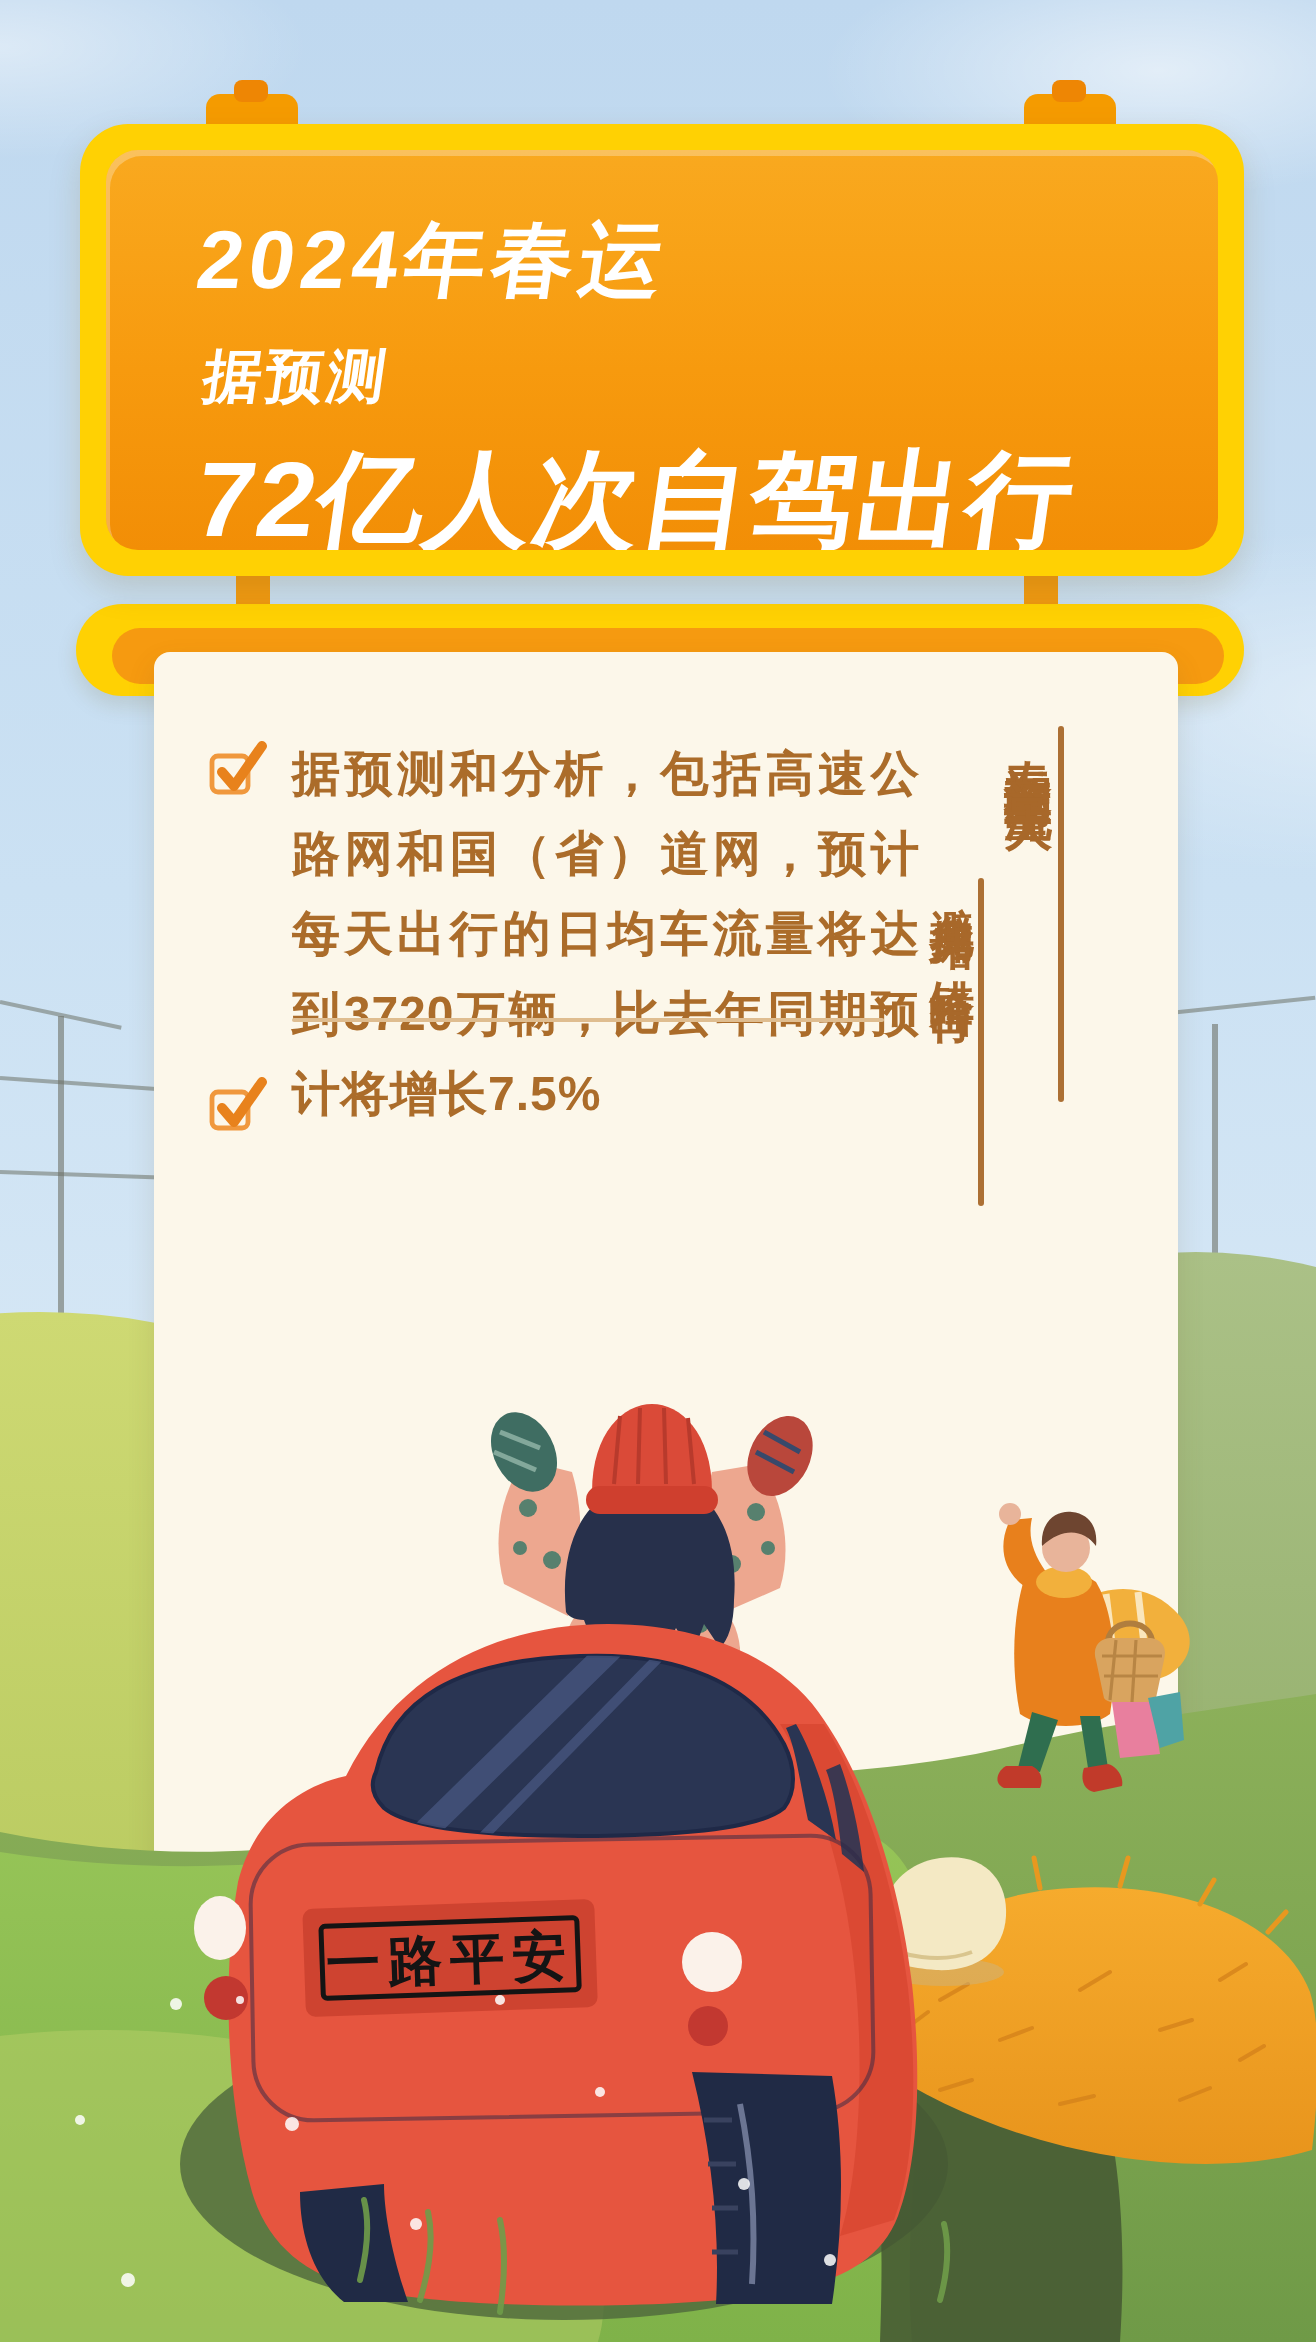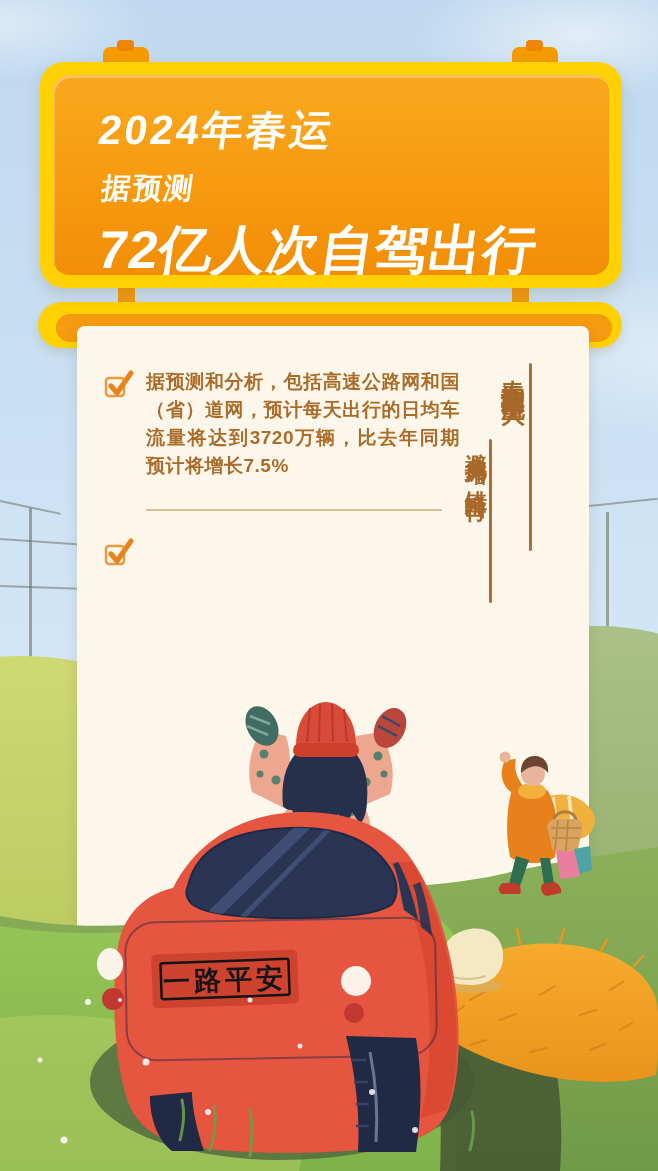--- a/index.html
+++ b/index.html
@@ -43,21 +43,21 @@
     box-shadow:inset 2px 3px 0 rgba(255,255,255,.28);}
   .sign-title{position:absolute;left:42px;top:28px;color:#fff;font-size:41px;font-weight:800;letter-spacing:3px;
     transform:skewX(-8deg);transform-origin:left bottom;white-space:nowrap;}
   .sign-subtitle{position:absolute;left:46px;top:94px;color:#fff;font-size:29px;font-weight:700;letter-spacing:2px;
     transform:skewX(-8deg);transform-origin:left bottom;white-space:nowrap;}
   .sign-headline{position:absolute;left:40px;top:140px;color:#fff;font-size:53px;font-weight:800;letter-spacing:1px;
     transform:skewX(-8deg);transform-origin:left bottom;white-space:nowrap;}
   
   .content{position:absolute;inset:0;z-index:4;}
   .checkicon{position:absolute;width:30px;height:30px;}
-  .check-text{position:absolute;width:314px;color:#ab6c2a;font-size:19px;line-height:28px;font-weight:bold;
+  .check-text{position:absolute;width:314px;color:#ab6c2a;font-size:24px;line-height:40px;font-weight:bold;
     letter-spacing:.5px;text-align:justify;}
   .divider{position:absolute;left:146px;top:509px;width:296px;height:2px;background:#dfbd90;border-radius:1px;}
   
   .vtext{position:absolute;writing-mode:vertical-rl;text-orientation:upright;color:#a8682a;font-weight:bold;}
   .vrule{position:absolute;width:3px;background:#a8682a;border-radius:2px;opacity:.95;}
   .vt1{left:497px;top:361px;font-size:24px;letter-spacing:3px;}
   .vr1{left:529px;top:363px;height:188px;}
   .vt2{left:461px;top:436px;font-size:22px;letter-spacing:3px;}
   .vr2{left:489px;top:439px;height:164px;}
   

